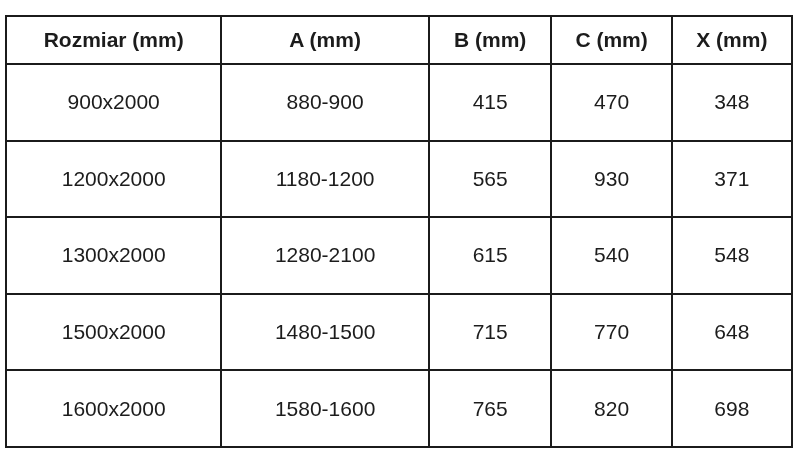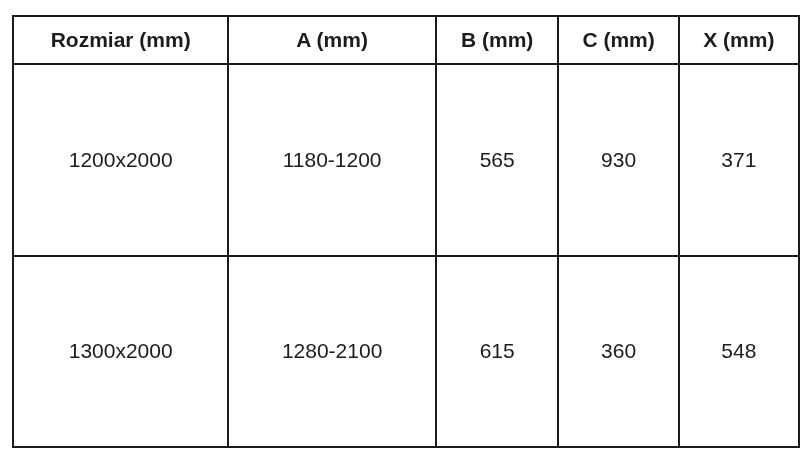--- a/index.html
+++ b/index.html
@@ -19,21 +19,20 @@
   }
   table.size-table {
     position: absolute;
     left: 5px;
     top: 15px;
     width: 788px;
     height: 433px;
     border-collapse: collapse;
     table-layout: fixed;
     background: #ffffff;
-    margin-left: 7px;
   }
   table.size-table th,
   table.size-table td {
     border: 2px solid #1b1b1b;
     text-align: center;
     vertical-align: middle;
     padding: 0;
     height: 46px;
     color: #1c1c1c;
     font-size: 21px;
@@ -69,28 +68,49 @@
       <tr>
           <th>Rozmiar (mm)</th>
           <th>A (mm)</th>
           <th>B (mm)</th>
           <th>C (mm)</th>
           <th>X (mm)</th>
         </tr>
     </thead>
     <tbody>
         <tr>
+          <td>900x2000</td>
+          <td>880-900</td>
+          <td>415</td>
+          <td>470</td>
+          <td>348</td>
+        </tr>
+        <tr>
           <td>1200x2000</td>
           <td>1180-1200</td>
           <td>565</td>
           <td>930</td>
           <td>371</td>
         </tr>
         <tr>
           <td>1300x2000</td>
           <td>1280-2100</td>
           <td>615</td>
-          <td>360</td>
+          <td>540</td>
           <td>548</td>
+        </tr>
+        <tr>
+          <td>1500x2000</td>
+          <td>1480-1500</td>
+          <td>715</td>
+          <td>770</td>
+          <td>648</td>
+        </tr>
+        <tr>
+          <td>1600x2000</td>
+          <td>1580-1600</td>
+          <td>765</td>
+          <td>820</td>
+          <td>698</td>
         </tr>
       </tbody>
   </table>
 </div>
 
 </body></html>

